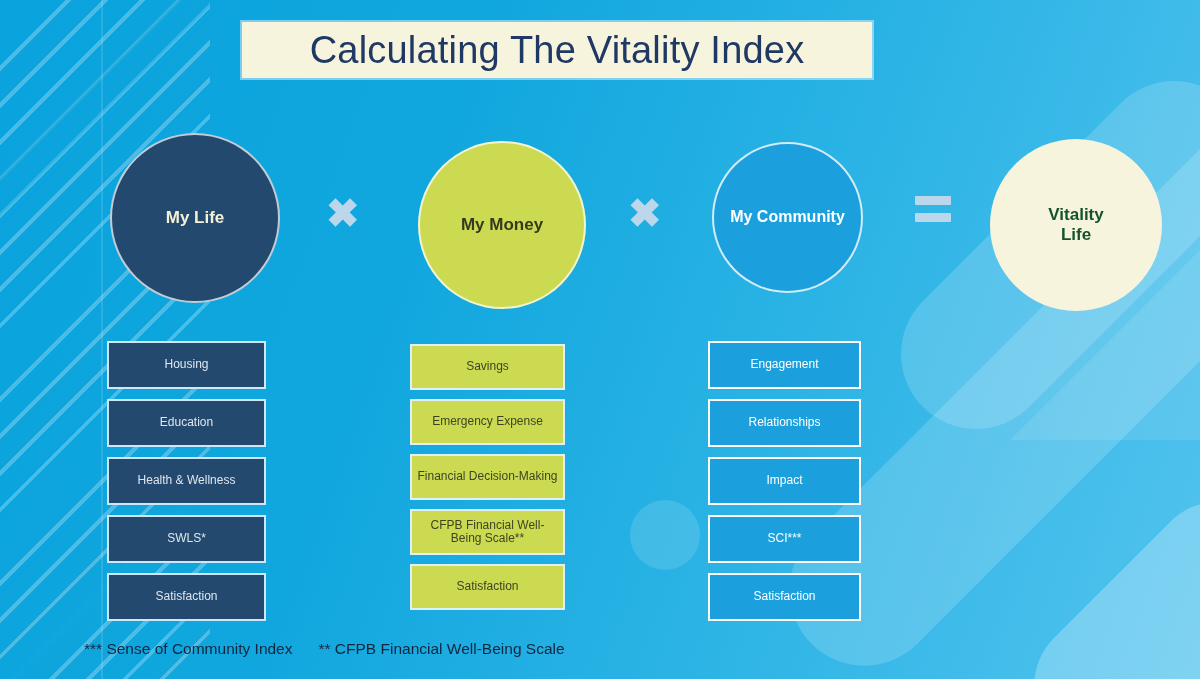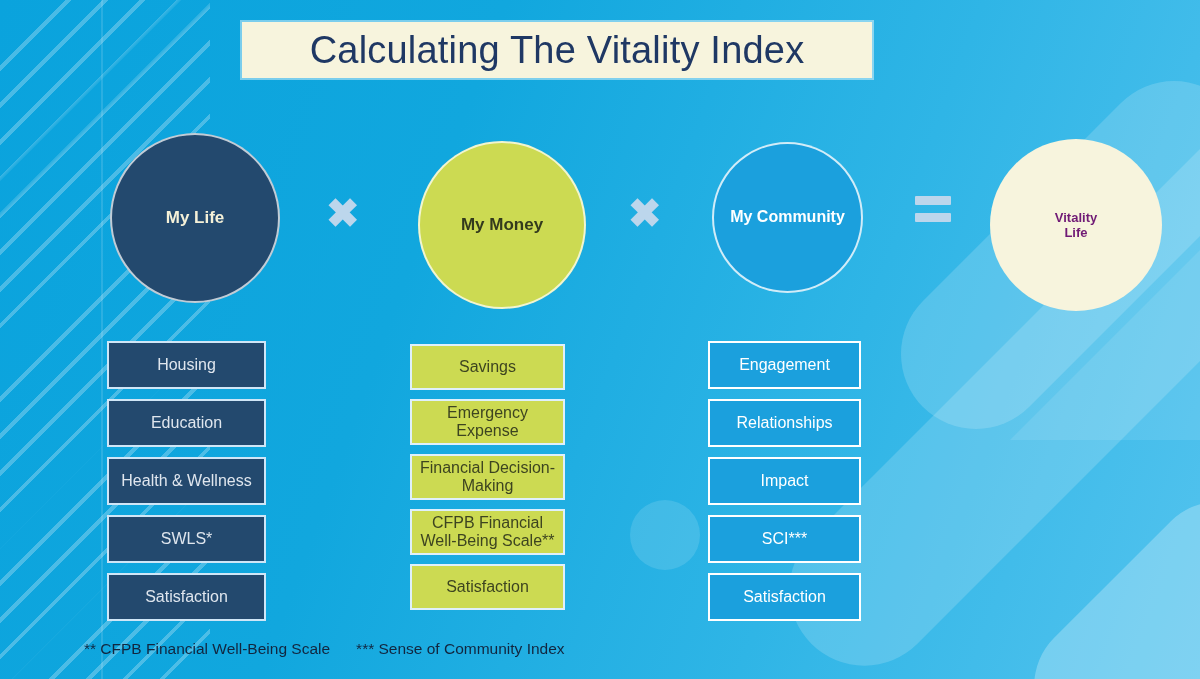--- a/index.html
+++ b/index.html
@@ -140,22 +140,22 @@
     width: 147px; height: 147px;
     background: #1ba0dd;
     color: #ffffff;
     font-size: 16px;
     border: 2px solid rgba(255,255,255,0.80);
   }
   .c-vitality {
     left: 990px; top: 139px;
     width: 172px; height: 172px;
     background: #f7f4dd;
-    color: #701a75;
-    font-size: 13px;
+    color: #14532d;
+    font-size: 17px;
   }
 
   
   .op {
     position: absolute;
     color: #bcd6ec;
     font-weight: bold;
     line-height: 1;
     user-select: none;
   }
@@ -182,21 +182,21 @@
   .col-2 { left: 410px; top: 344px; width: 155px; }
   .col-3 { left: 708px; top: 341px; width: 153px; }
 
   .item {
     height: 48px;
     margin-bottom: 10px;
     display: flex;
     align-items: center;
     justify-content: center;
     text-align: center;
-    font-size: 16px;
+    font-size: 12px;
     line-height: 1.12;
     padding: 0 5px;
     box-sizing: border-box;
   }
   .col-1 .item {
     background: #23496e;
     color: #dfe6ee;
     border: 2px solid #cfe6f7;
   }
   .col-2 .item {
@@ -291,17 +291,17 @@
 
   <div class="column col-3">
     <div class="item">Engagement</div>
     <div class="item">Relationships</div>
     <div class="item">Impact</div>
     <div class="item">SCI***</div>
     <div class="item">Satisfaction</div>
   </div>
 
   <div class="footnotes">
+    <div class="footnote">*** Sense of Community Index</div>
     <div class="footnote">** CFPB Financial Well-Being Scale</div>
-    <div class="footnote">*** Sense of Community Index</div>
   </div>
 
 </div>
 
 </body></html>

